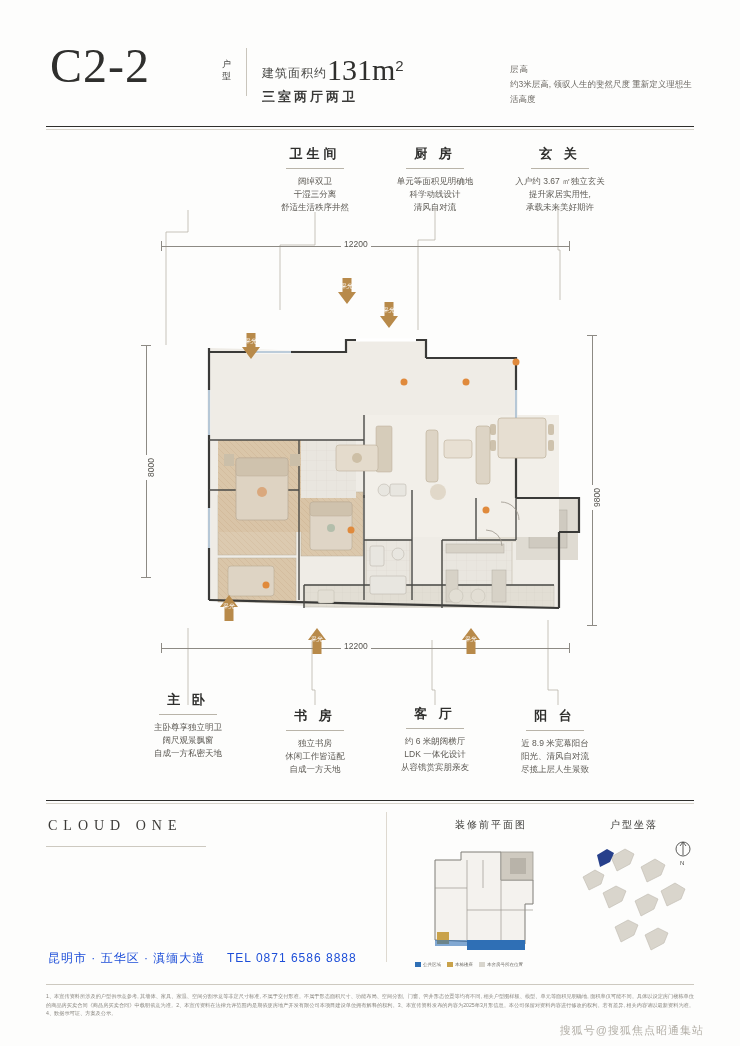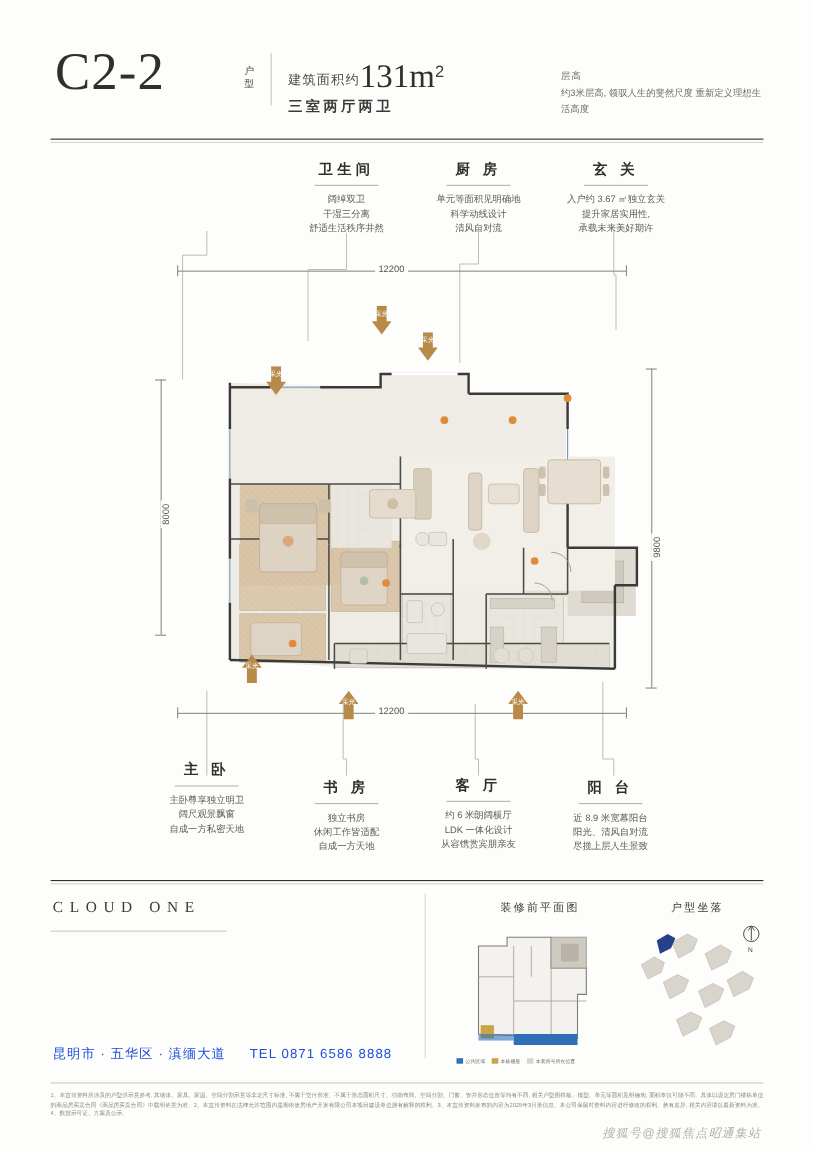--- a/index.html
+++ b/index.html
@@ -159,22 +159,22 @@
   
   .rule-disc {
     position: absolute; left: 46px; top: 984px; width: 648px; height: 1px;
     background: #cdc9c0;
   }
   .disclaimer {
     position: absolute; left: 46px; top: 992px; width: 648px;
     font-size: 5.2px; line-height: 8.5px; color: #8a8780; text-align: justify;
   }
   .watermark {
-    position: absolute; right: 48px; bottom: 8px;
-    font-size: 11px; color: #b4b0a8; letter-spacing: 1px; font-style: italic;
+    position: absolute; right: 36px; bottom: 8px;
+    font-size: 11px; color: #b4b0a8; letter-spacing: 1px;
   }
 </style>
 </head>
 <body>
 
 <div class="page">
 
   <div class="header">
     <div class="code">C2-2</div>
     <div class="code-sub">户型</div>

